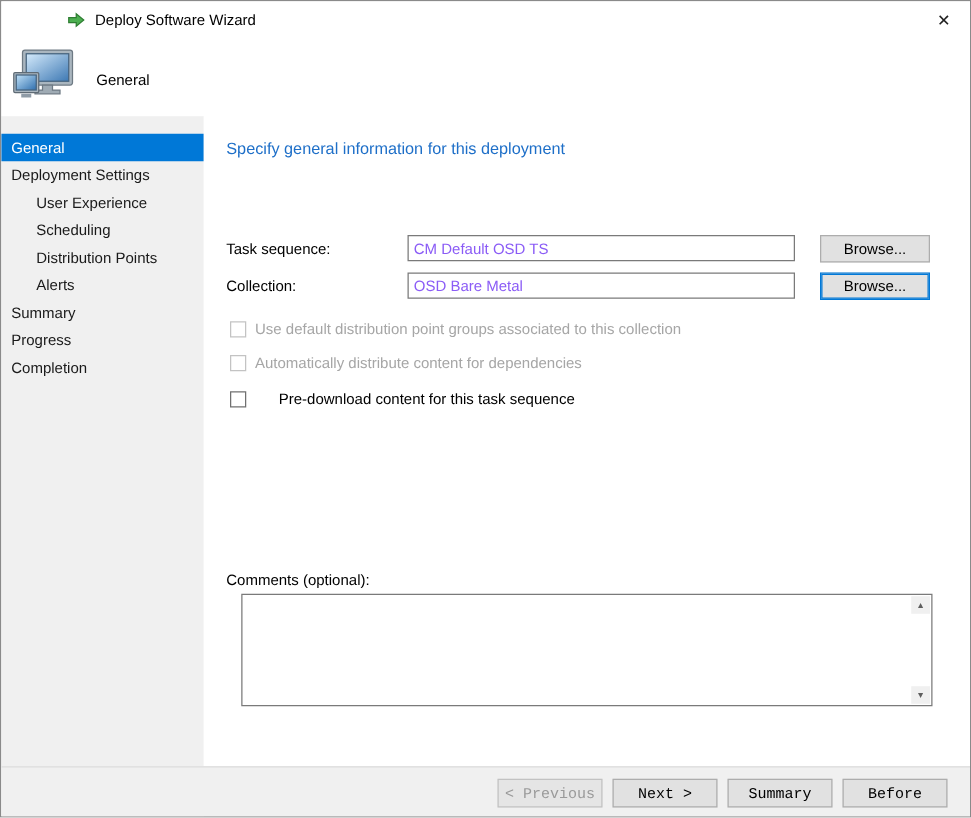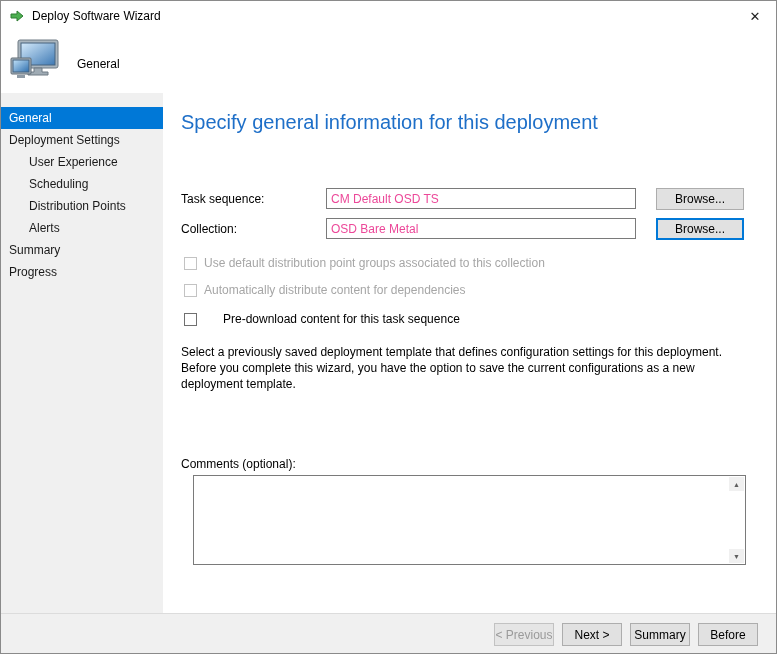--- a/index.html
+++ b/index.html
@@ -10,21 +10,21 @@
     background: #ffffff;
     border: 1px solid #8a8a8a;
     overflow: hidden;
     font-size: 12px;
     color: #000;
   }
   
   .titlebar {
     position: absolute; top: 0; left: 0; right: 0; height: 30px;
     background: #ffffff;
-    display: flex; align-items: center;
+    display: flex; align-items: center; padding-left: 44px;
   }
   .title-icon { margin-left: 8px; width: 16px; height: 16px; display: inline-flex; }
   .title-text { margin-left: 7px; font-size: 12px; color: #000; }
   .close-btn {
     position: absolute; right: 0; top: 0; width: 42px; height: 30px;
     background: transparent; border: none;
     font-size: 13px; color: #222; cursor: pointer;
     font-family: "Liberation Sans", sans-serif;
   }
   
@@ -49,32 +49,32 @@
   }
   .side-item.indent { padding-left: 28px; }
   .side-item.selected { background: #0078d7; color: #ffffff; }
   
   .content {
     position: absolute; left: 162px; top: 92px; width: 615px; height: 520px;
     background: #ffffff;
   }
   .page-heading {
     position: absolute; left: 18px; top: 18px;
-    font-size: 20px; font-weight: 400; color: #1e6fc8;
+    font-size: 13px; font-weight: 400; color: #1e6fc8;
   }
   .form-row { position: absolute; left: 0; width: 100%; height: 22px; }
   .row-task { top: 95px; }
   .row-collection { top: 125px; }
   .field-label { position: absolute; left: 18px; top: 0; line-height: 22px; color: #000; }
   .text-input {
     position: absolute; left: 163px; top: 0; width: 310px; height: 21px;
     border: 1px solid #7a7a7a; background: #fff;
     font-size: 12px; padding: 0 4px;
     font-family: "Liberation Sans", sans-serif;
-    color: #ec4899;
+    color: #8b5cf6;
   }
   .browse-btn {
     position: absolute; left: 493px; top: 0; width: 88px; height: 22px;
     background: #e1e1e1; border: 1px solid #adadad;
     font-size: 12px; color: #000; cursor: pointer;
     font-family: "Liberation Sans", sans-serif;
   }
   .browse-btn.focused { border: 1px solid #0078d7; box-shadow: inset 0 0 0 1px #0078d7; }
   .check-row { position: absolute; left: 21px; display: flex; align-items: flex-end; }
   .check-row.c1 { top: 163px; }
@@ -115,24 +115,24 @@
   .scroll-arrow.up { top: 2px; }
   .scroll-arrow.down { bottom: 2px; }
   
   .footer {
     position: absolute; left: 0; right: 0; top: 612px; height: 42px;
     background: #f0f0f0; border-top: 1px solid #dcdcdc;
     display: flex; align-items: center; justify-content: flex-end;
     gap: 8px; padding-right: 18px;
   }
   .footer-btn {
-    width: 60px; height: 23px;
+    width: 84px; height: 23px;
     background: #e1e1e1; border: 1px solid #adadad;
     font-size: 12px; color: #000; cursor: pointer;
-    font-family: Liberation Sans, sans-serif;
+    font-family: Liberation Mono, monospace;
   }
   .footer-btn.disabled {
     color: #9a9a9a; background: #e5e5e5; border-color: #c2c2c2; cursor: default;
   }
 </style>
 </head>
 <body>
 
 <div class="window">
 
@@ -172,20 +172,21 @@
 
   <nav class="sidebar">
     <div class="side-item selected">General</div>
     <div class="side-item">Deployment Settings</div>
     <div class="side-item indent">User Experience</div>
     <div class="side-item indent">Scheduling</div>
     <div class="side-item indent">Distribution Points</div>
     <div class="side-item indent">Alerts</div>
     <div class="side-item">Summary</div>
     <div class="side-item">Progress</div>
+    <div class="side-item">Completion</div>
   </nav>
 
   <main class="content">
     <h1 class="page-heading">Specify general information for this deployment</h1>
 
     <div class="form-row row-task">
       <span class="field-label">Task sequence:</span>
       <input class="text-input" value="CM Default OSD TS" style="">
       <button class="browse-btn">Browse...</button>
     </div>
@@ -204,21 +205,20 @@
     <div class="check-row c2 disabled">
       <span class="checkbox"></span>
       <span class="check-label">Automatically distribute content for dependencies</span>
     </div>
 
     <div class="check-row c3">
       <span class="checkbox"></span>
       <span class="check-label">Pre-download content for this task sequence</span>
     </div>
 
-    <p class="template-note">Select a previously saved deployment template that defines configuration settings for this deployment. Before you complete this wizard, you have the option to save the current configurations as a new deployment template.</p>
 
 
     <span class="comments-label">Comments (optional):</span>
 
     <div class="comments-wrap">
       <textarea class="comments-box" style=""></textarea>
       <span class="scroll-arrow up">▲</span>
       <span class="scroll-arrow down">▼</span>
     </div>
   </main>

